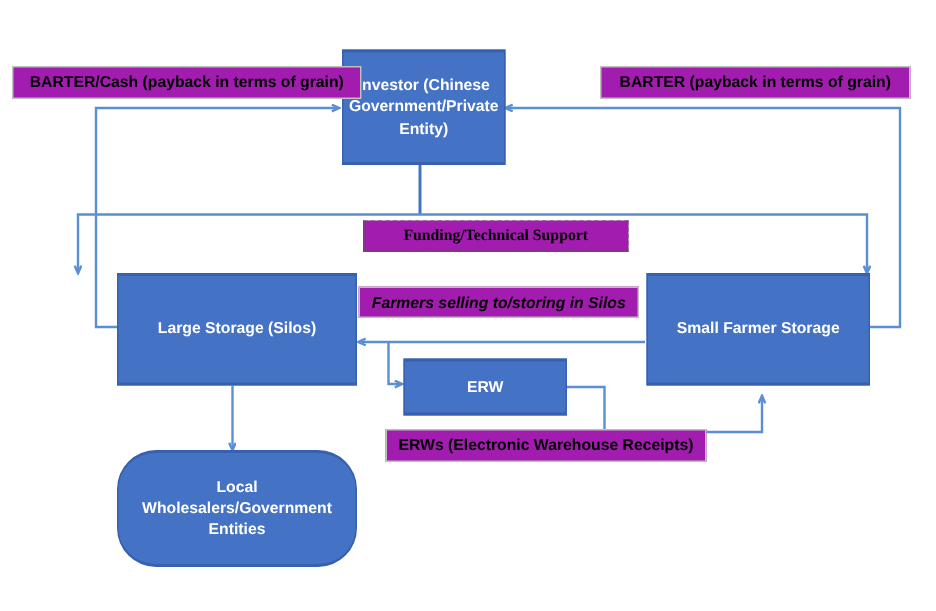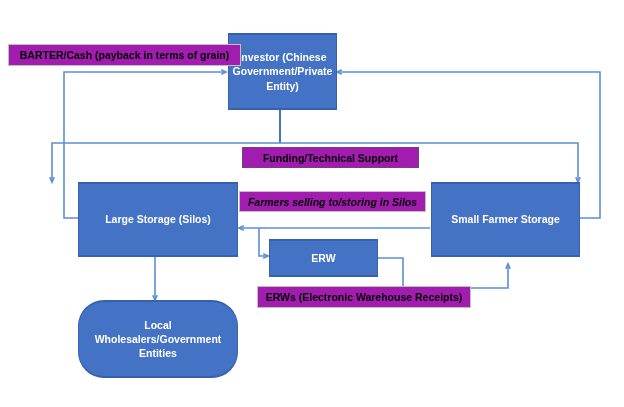--- a/index.html
+++ b/index.html
@@ -125,22 +125,25 @@
   </div>
 
   <div class="node" style="left:78px; top:300px; width:160px; height:78px;border-radius:26px;">
     <span>Local Wholesalers/Government Entities</span>
   </div>
 
   <div class="label" style="left:8px; top:44px; width:233px; height:22px;">
     <span>BARTER/Cash (payback in terms of grain)</span>
   </div>
 
+  <div class="label" style="left:400px; top:44px; width:207px; height:22px;">
+    <span>BARTER (payback in terms of grain)</span>
+  </div>
 
-  <div class="label dashed" style="left:242px; top:147px; width:177px; height:21px;">
+  <div class="label dashed" style="left:242px; top:147px; width:177px; height:21px;font-family:Liberation Serif, serif;">
     <span>Funding/Technical Support</span>
   </div>
 
   <div class="label" style="left:239px; top:191px; width:187px; height:21px;font-style:italic;">
     <span>Farmers selling to/storing in Silos</span>
   </div>
 
   <div class="label" style="left:257px; top:286px; width:214px; height:22px;">
     <span>ERWs (Electronic Warehouse Receipts)</span>
   </div>

